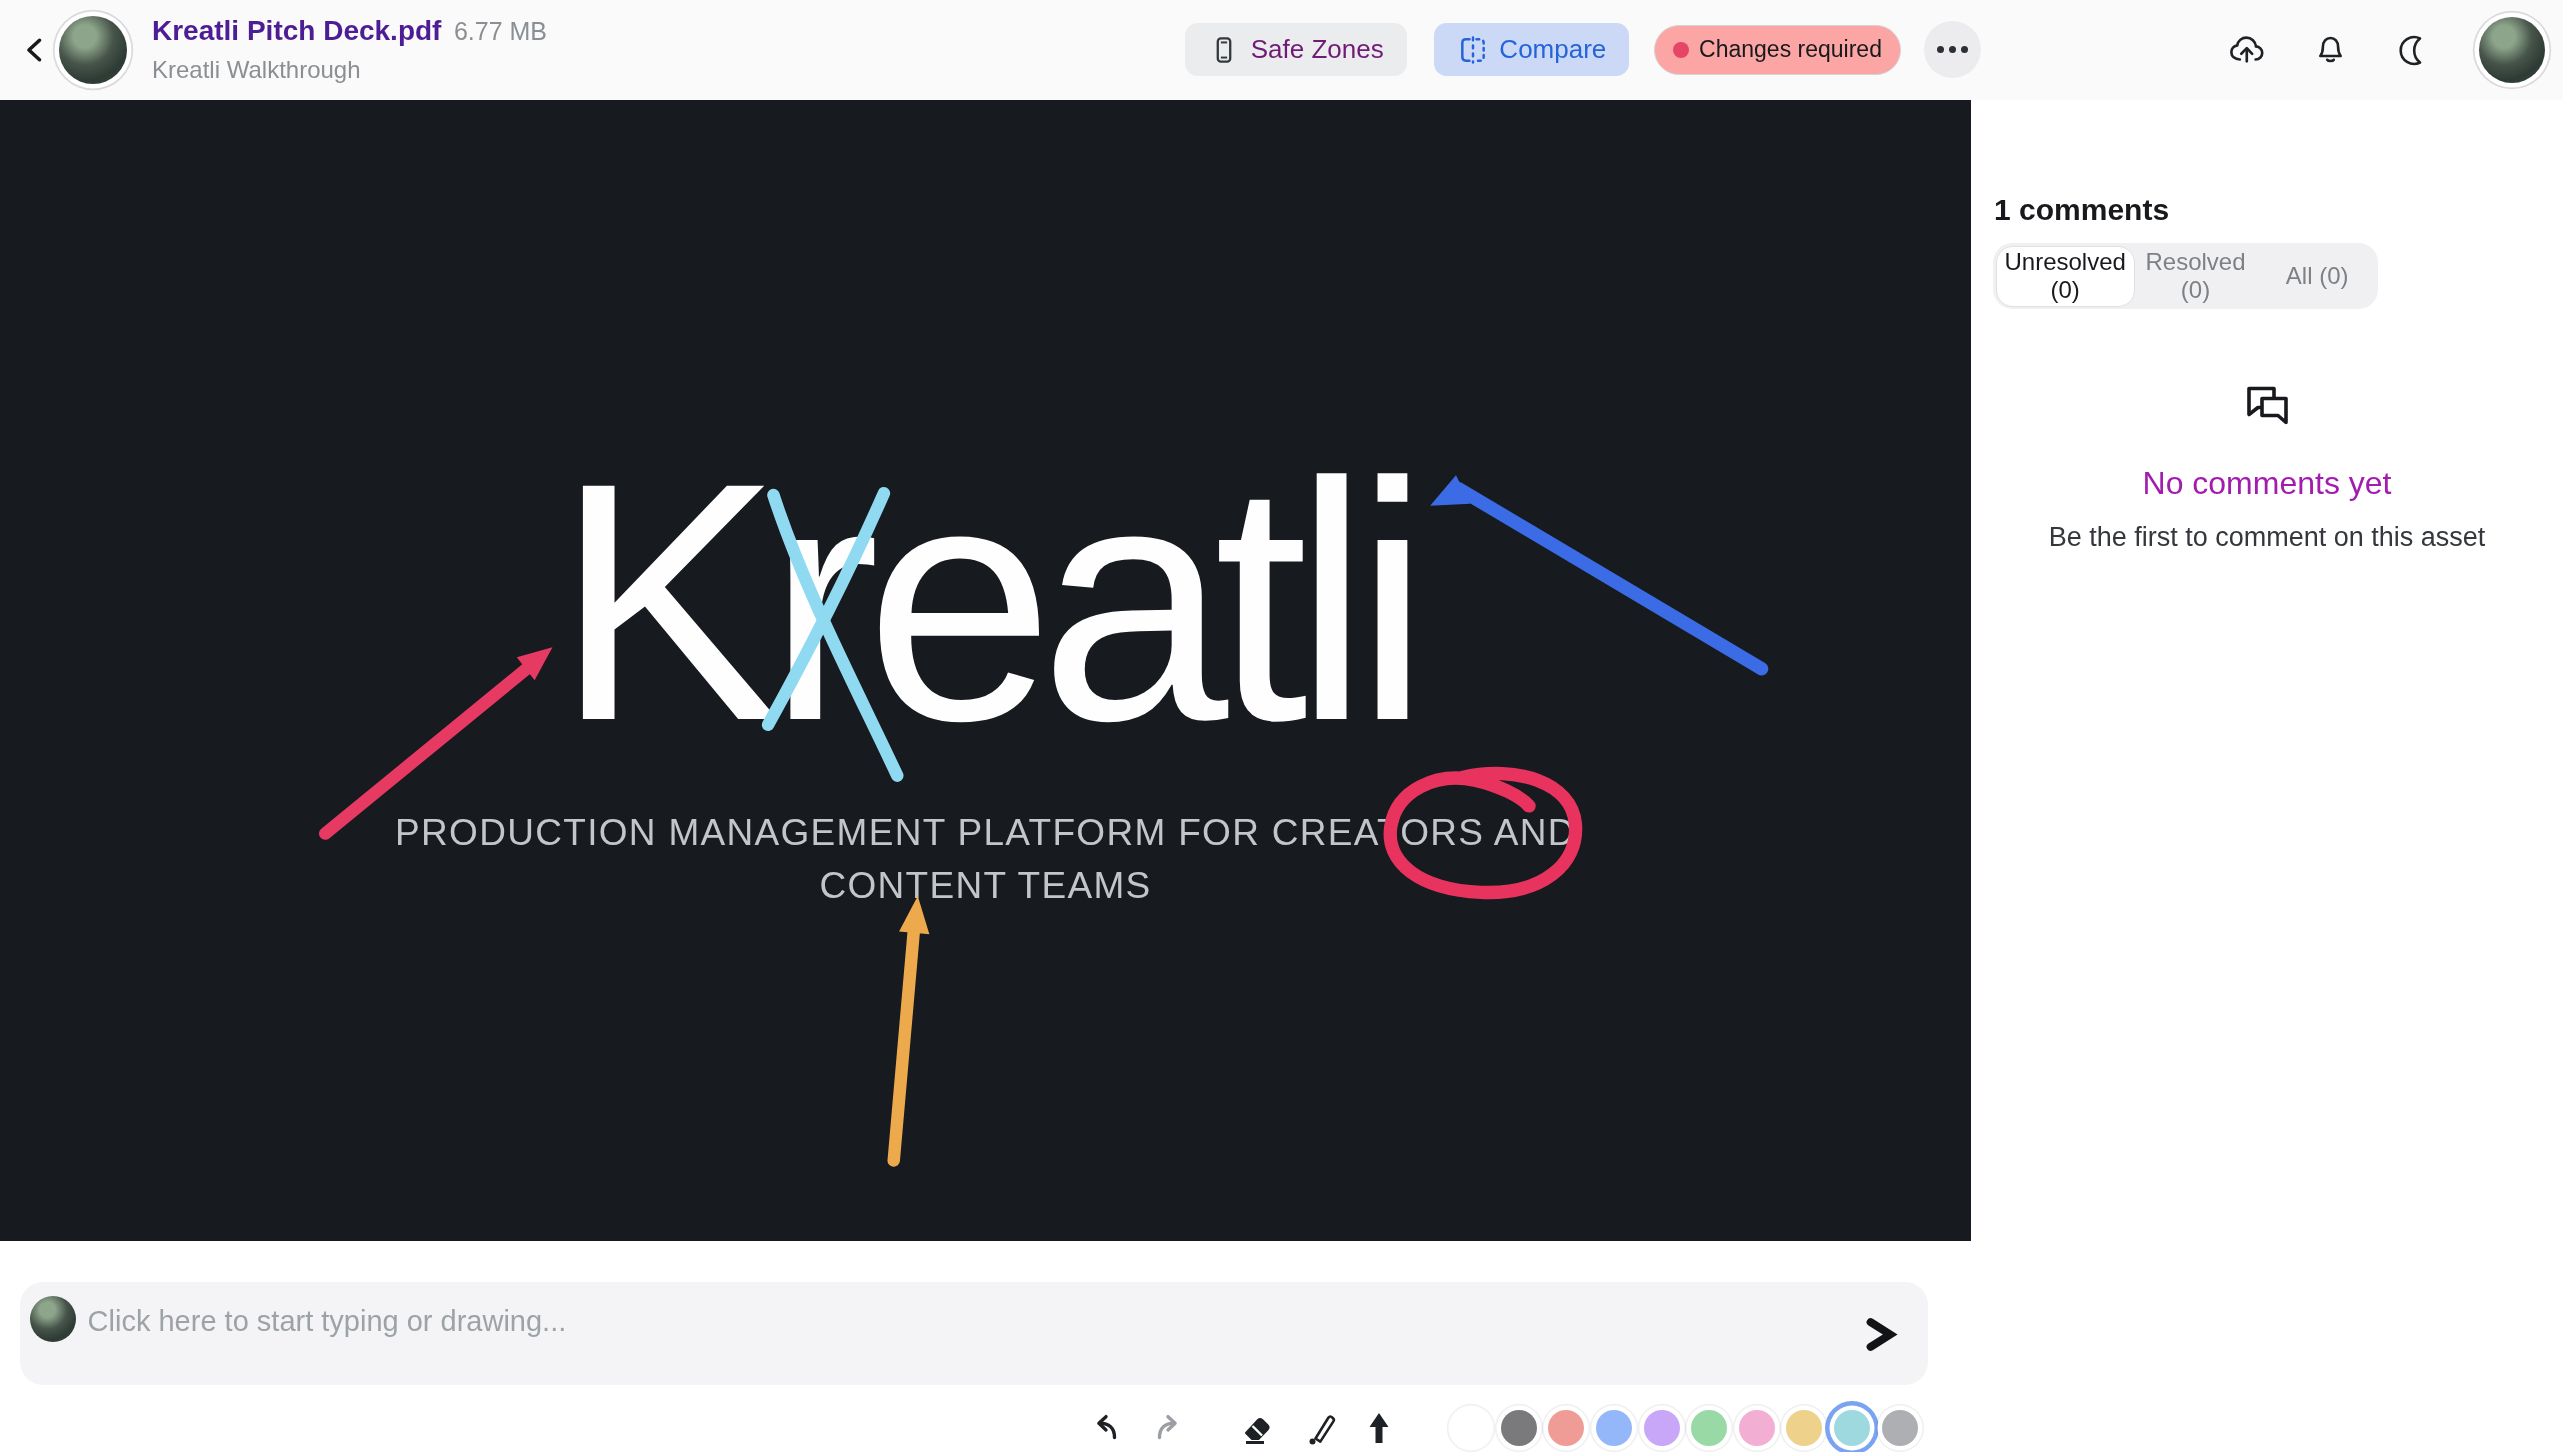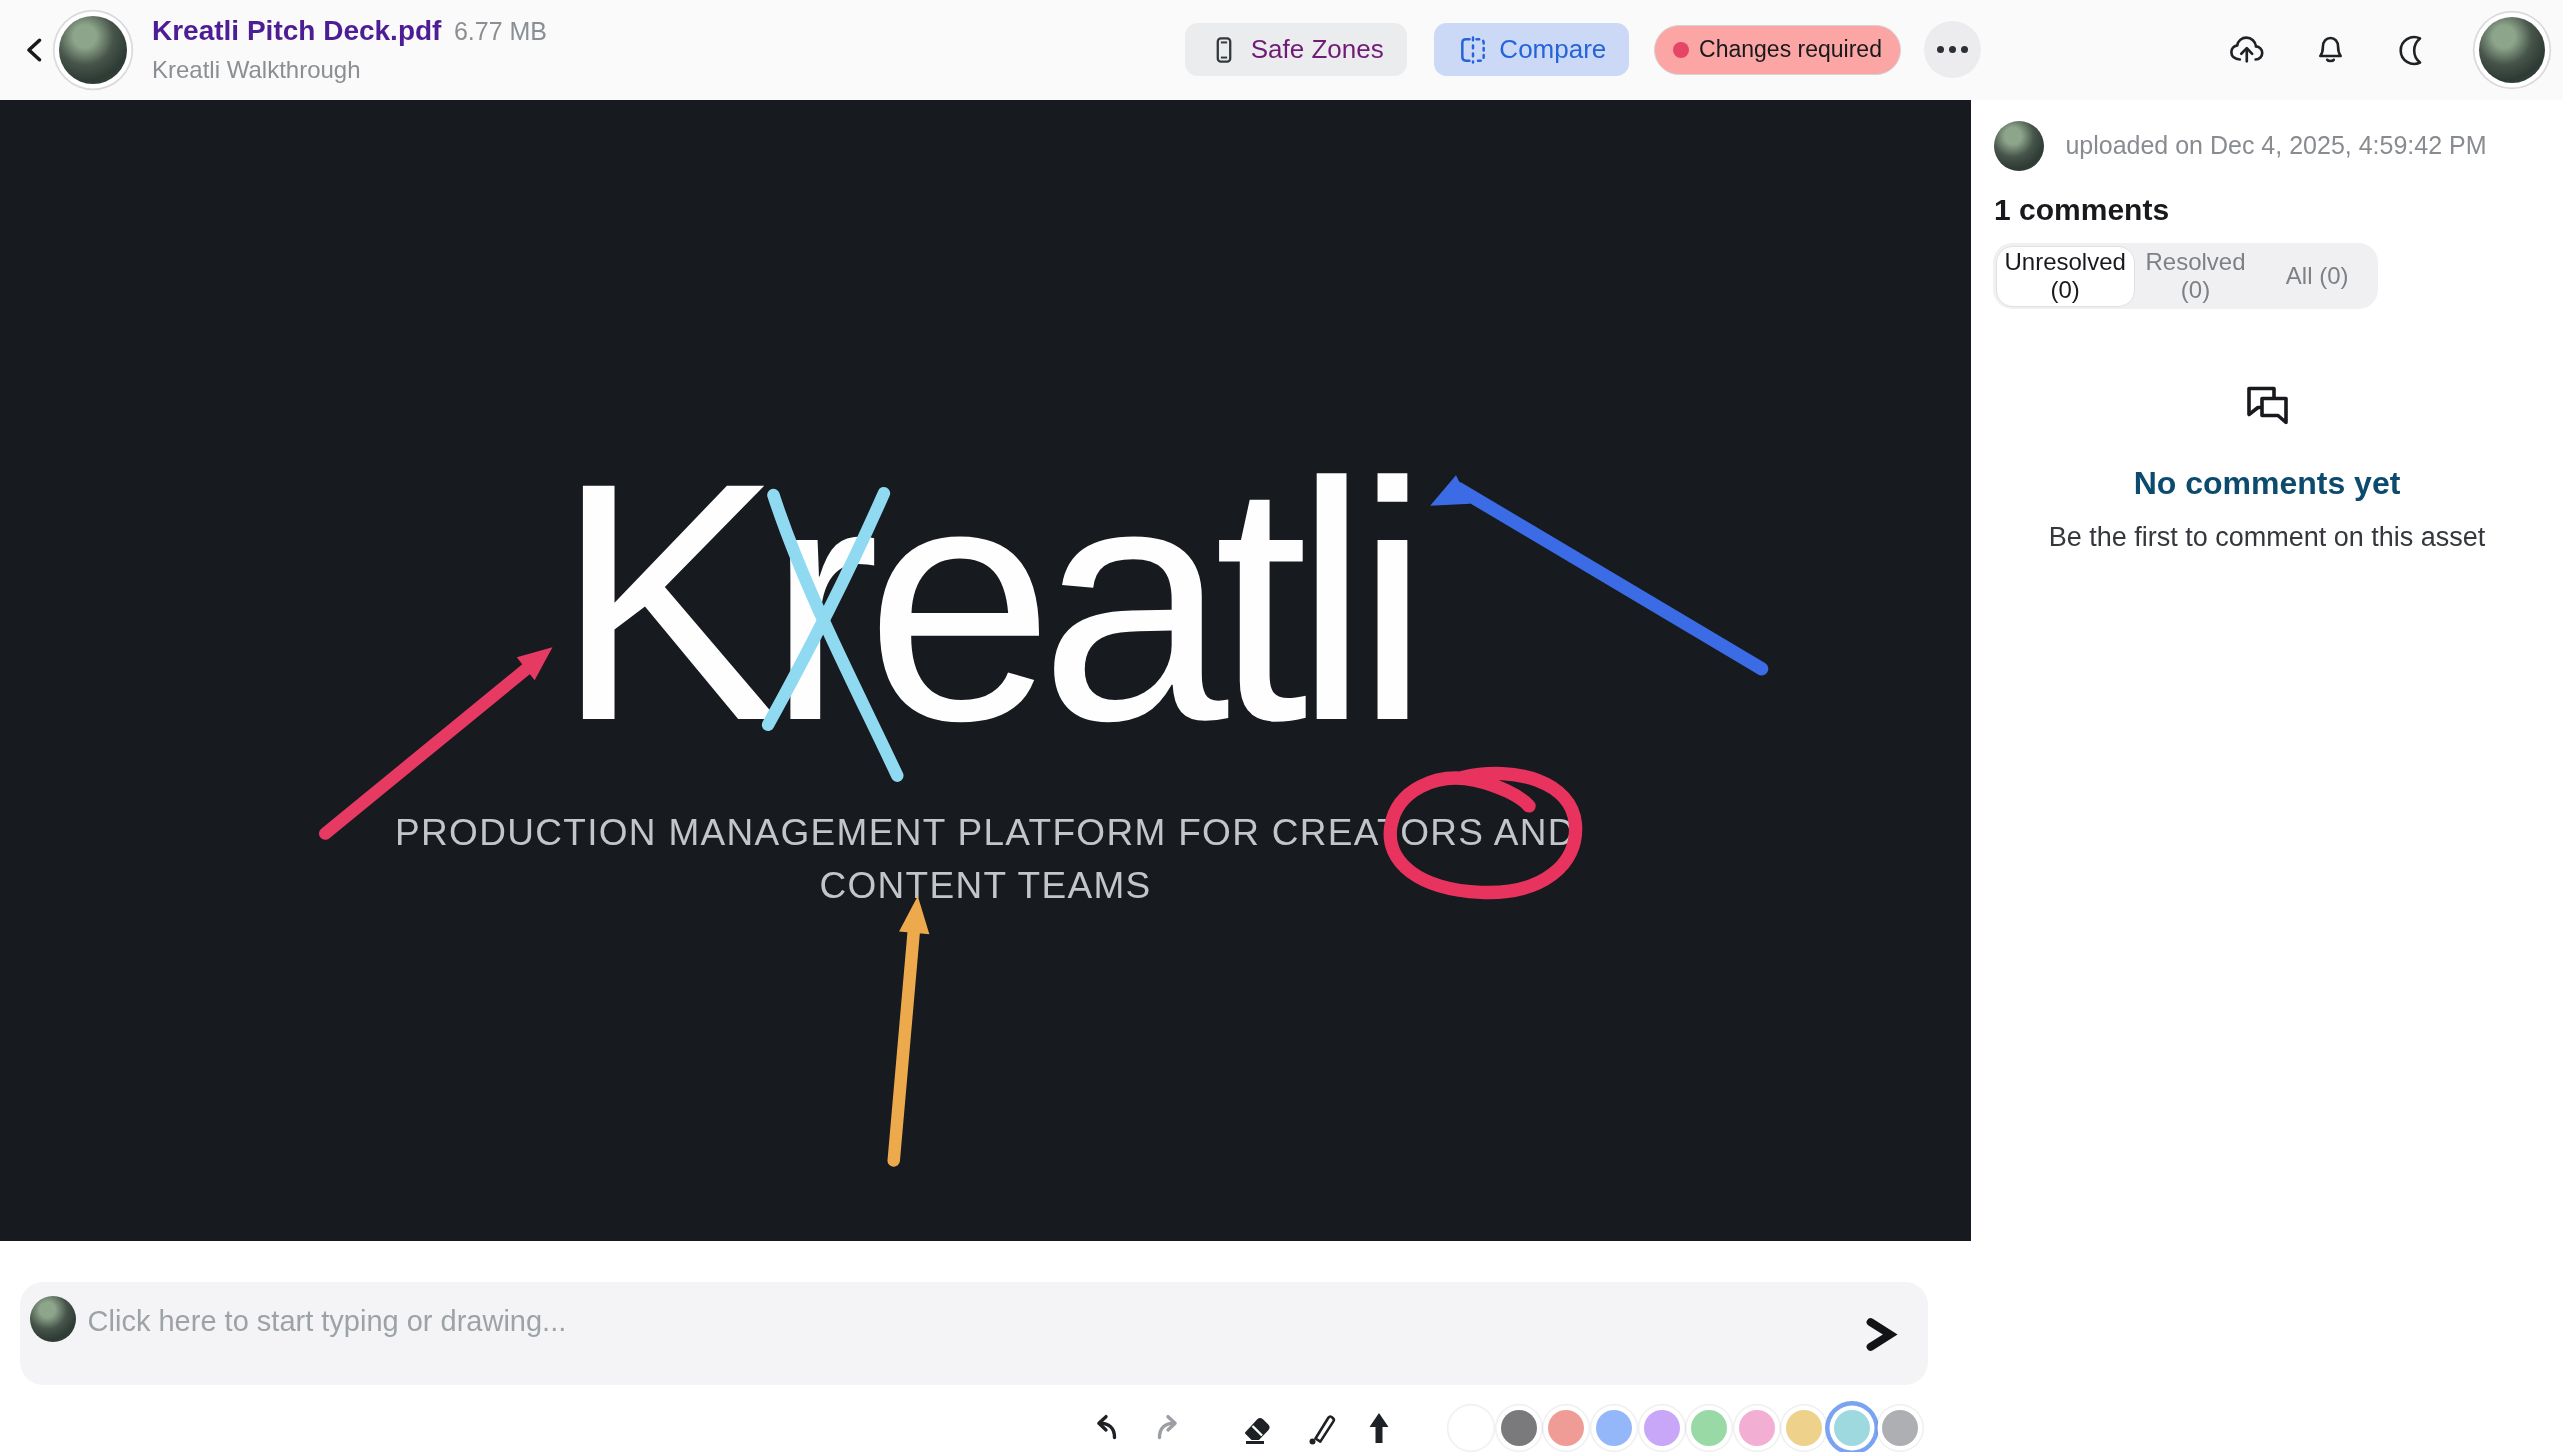--- a/index.html
+++ b/index.html
@@ -53,21 +53,21 @@
   #uploaded-text { font-size:25px; color:#888c91; }
   #comments-heading { position:absolute; left:23px; top:93px; font-size:30px; font-weight:700; color:#17191c; }
   #comment-tabs { position:absolute; left:22px; top:143px; width:385px; height:66px; background:#f0f0f2;
                   border-radius:19.6px; display:flex; align-items:center; }
   .tab { font-size:24px; color:#7d8186; text-align:center; cursor:pointer; }
   .tab.active { width:139px; height:61px; margin-left:2.7px; background:#ffffff; border:0.9px solid #dfe1e3;
                 border-radius:17px; color:#17191c; display:flex; align-items:center; justify-content:center; }
   .tab.rest { flex:1; }
   #empty-state { position:absolute; left:0; top:283px; width:100%; text-align:center; }
   #empty-icon { display:inline-block; }
-  #empty-title { margin-top:34px; font-size:32px; font-weight:700; color:#0c4a6e; }
+  #empty-title { margin-top:34px; font-size:32px; font-weight:400; color:#a21caf; }
   #empty-subtitle { margin-top:19.6px; font-size:27px; color:#34383c; }
 
   
   #composer-box { position:absolute; left:19.6px; top:1282px; width:1908px; height:103px;
                   background:#f4f4f6; border-radius:23px; cursor:text; }
   #composer-avatar { position:absolute; left:10.7px; top:14.3px; width:46px; height:46px; }
   #composer-placeholder { position:absolute; left:68px; top:23px; font-size:29px; color:#9da2a7; }
   #send-btn { position:absolute; right:23px; top:27px; width:50px; height:50px; display:flex;
               align-items:center; justify-content:center; cursor:pointer; }
 
@@ -170,24 +170,20 @@
     <polygon points="1605,455 1634,421 1650,453" fill="#3b6ce6"></polygon>
 
     <line x1="1003" y1="1190" x2="1026" y2="927" stroke-width="14" stroke-linecap="round" stroke="#edaa4c"></line>
     <polygon points="1030,893 1043,936 1009,933" fill="#edaa4c"></polygon>
 
     <path d="M 1641 760 C 1702 746 1764 766 1768 812 C 1772 858 1730 892 1662 889 C 1594 886 1554 856 1561 814 C 1568 774 1612 754 1655 763 C 1682 769 1706 781 1716 792" fill="none" stroke-width="15" stroke-linecap="round" stroke="#e7335e"></path>
   </svg>
 </div>
 
 <div id="sidebar">
-  <div id="upload-meta">
-    <div class="avatar" id="upload-avatar"></div>
-    <span id="uploaded-text">uploaded on Dec 4, 2025, 4:59:42 PM</span>
-  </div>
   <div id="comments-heading">1 comments</div>
   <div id="comment-tabs">
     <div class="tab active">Unresolved (0)</div>
     <div class="tab rest">Resolved (0)</div>
     <div class="tab rest">All (0)</div>
   </div>
   <div id="empty-state">
     <svg id="empty-icon" width="52" height="45" viewBox="0 0 52 44">
       <path d="M8 5 H33 V24 H17 L8 31 Z" fill="#ffffff" stroke="#17191c" stroke-width="3.6" stroke-linejoin="round"></path>
       <path d="M21 15 H45 V39 L37 32 H21 Z" fill="#ffffff" stroke="#17191c" stroke-width="3.6" stroke-linejoin="round"></path>

